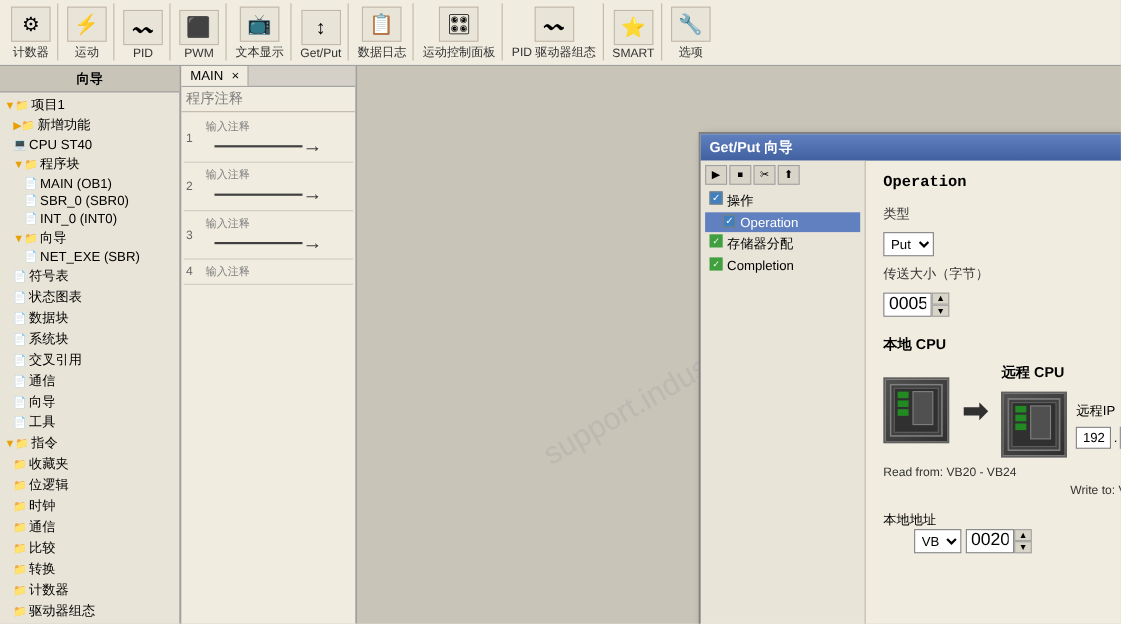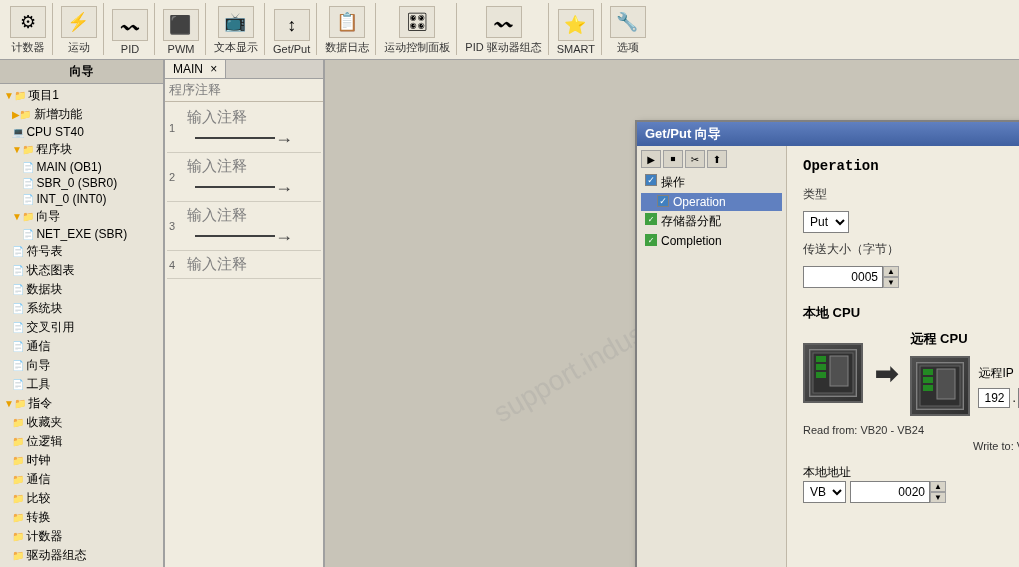--- a/index.html
+++ b/index.html
@@ -26,21 +26,21 @@
     .folder-icon { color: #e8a000; }
 
     
     .middle-panel { width: 160px; background: #f0ece0; border-right: 2px solid #a0a0a0; display: flex; flex-direction: column; }
     .middle-tabs { display: flex; background: #d4d0c8; border-bottom: 1px solid #a0a0a0; }
     .tab-item { padding: 2px 8px; font-size: 12px; cursor: pointer; border-right: 1px solid #a0a0a0; }
     .tab-item.active { background: #f0ece0; text-align: right; }
     .ladder-area { flex: 1; overflow: auto; padding: 2px; }
     .ladder-row { display: flex; align-items: center; padding: 4px 2px; border-bottom: 1px solid #d0ccc0; }
     .row-num { width: 14px; font-size: 11px; color: #666; margin-right: 4px; }
-    .row-comment { color: #808080; font-size: 15px; flex: 1; }
+    .row-comment { color: #808080; font-size: 10px; flex: 1; }
     .ladder-rung { display: flex; align-items: center; margin-left: 8px; }
 
     
     .dialog-overlay { position: absolute; top: 60px; left: 310px; width: 680px; height: 490px; background: #f0ece0; border: 2px solid #808080; box-shadow: 4px 4px 8px rgba(0,0,0,0.4); z-index: 100; display: flex; flex-direction: column; }
     .dialog-titlebar { background: linear-gradient(to bottom, #6080c0, #4060a0); color: white; padding: 3px 8px; display: flex; align-items: center; justify-content: space-between; height: 24px; }
     .dialog-title { font-size: 13px; font-weight: bold; }
 
     .dialog-body { display: flex; flex: 1; overflow: hidden; }
     
     
@@ -56,38 +56,38 @@
     .nav-check-green::after { content: '✓'; color: white; font-size: 8px; }
 
     
     .dialog-content { flex: 1; padding: 12px 16px; overflow: auto; }
     .content-title { font-size: 14px; font-weight: bold; font-family: 'Courier New', monospace; margin-bottom: 12px; }
     .form-row { display: flex; align-items: center; margin-bottom: 8px; }
     .form-label { font-size: 12px; color: #333; width: 100px; }
 
     select.form-select { height: 22px; border: 1px solid #808080; background: white; padding: 1px 2px; font-size: 12px; }
     .spin-field { display: flex; align-items: center; }
-    .spin-input { width: 80px; height: 22px; border: 1px solid #808080; background: white; padding: 1px 4px; font-size: 12px; text-align: right; }
+    .spin-input { width: 44px; height: 22px; border: 1px solid #808080; background: white; padding: 1px 4px; font-size: 16px; text-align: right; }
     .spin-btns { display: flex; flex-direction: column; }
     .spin-btn { width: 16px; height: 11px; background: #d8d4c8; border: 1px solid #a0a0a0; font-size: 8px; line-height: 1; cursor: pointer; display: flex; align-items: center; justify-content: center; }
 
     
     .cpu-section { display: flex; gap: 8px; margin-top: 16px; }
     .cpu-block { flex: 1; }
     .cpu-header { font-size: 13px; font-weight: bold; margin-bottom: 8px; }
     .cpu-diagram { display: flex; align-items: center; gap: 12px; margin-bottom: 8px; }
     .cpu-icon-box { width: 60px; height: 60px; border: 2px solid #606060; background: linear-gradient(135deg, #505050 0%, #303030 100%); display: flex; align-items: center; justify-content: center; position: relative; overflow: hidden; }
     .cpu-icon-box::before { content: ''; position: absolute; top: 4px; left: 4px; right: 4px; bottom: 4px; border: 1px solid #808080; }
     .arrow-icon { font-size: 28px; color: #303030; font-weight: bold; }
     .cpu-read-label { font-size: 11px; color: #333; }
     .remote-ip-row { display: flex; align-items: center; margin-bottom: 6px; }
     .ip-label { font-size: 12px; margin-right: 4px; }
     .ip-part { width: 32px; height: 20px; border: 1px solid #808080; background: white; padding: 1px 2px; font-size: 12px; text-align: center; }
     .ip-dot { margin: 0 1px; }
-    .addr-row { display: flex; align-items: flex-start; gap: 4px; }
+    .addr-row { display: flex; align-items: flex-start; gap: 4px; margin-left: 28px; }
     .addr-label { font-size: 12px; width: 60px; }
 
     .watermark { position: absolute; top: 50%; left: 50%; transform: translate(-50%, -50%) rotate(-30deg); font-size: 28px; color: rgba(150,150,150,0.25); pointer-events: none; white-space: nowrap; z-index: 50; }
   </style>
 </head>
 <body>
 
 <div class="toolbar">
   <div class="toolbar-group">
     <div class="toolbar-icon">⚙</div>

